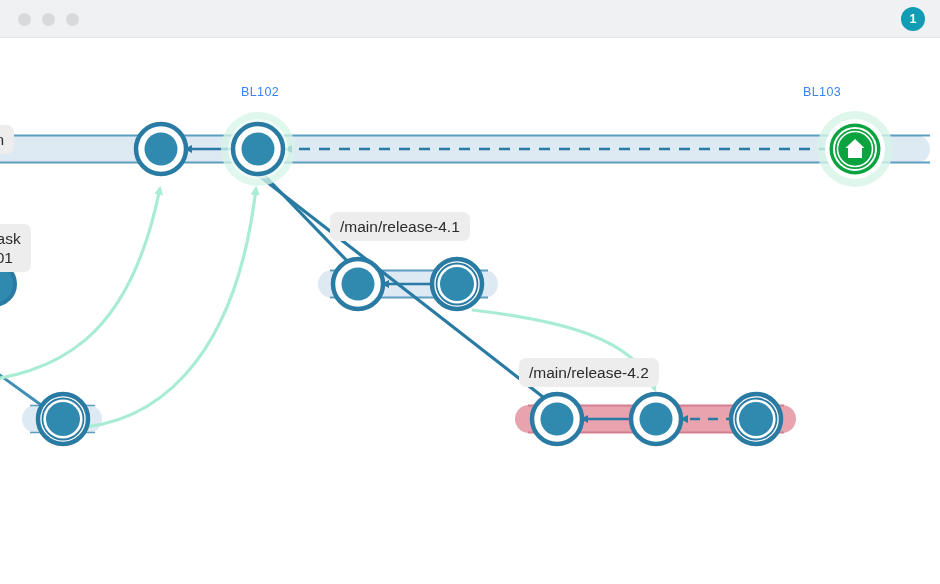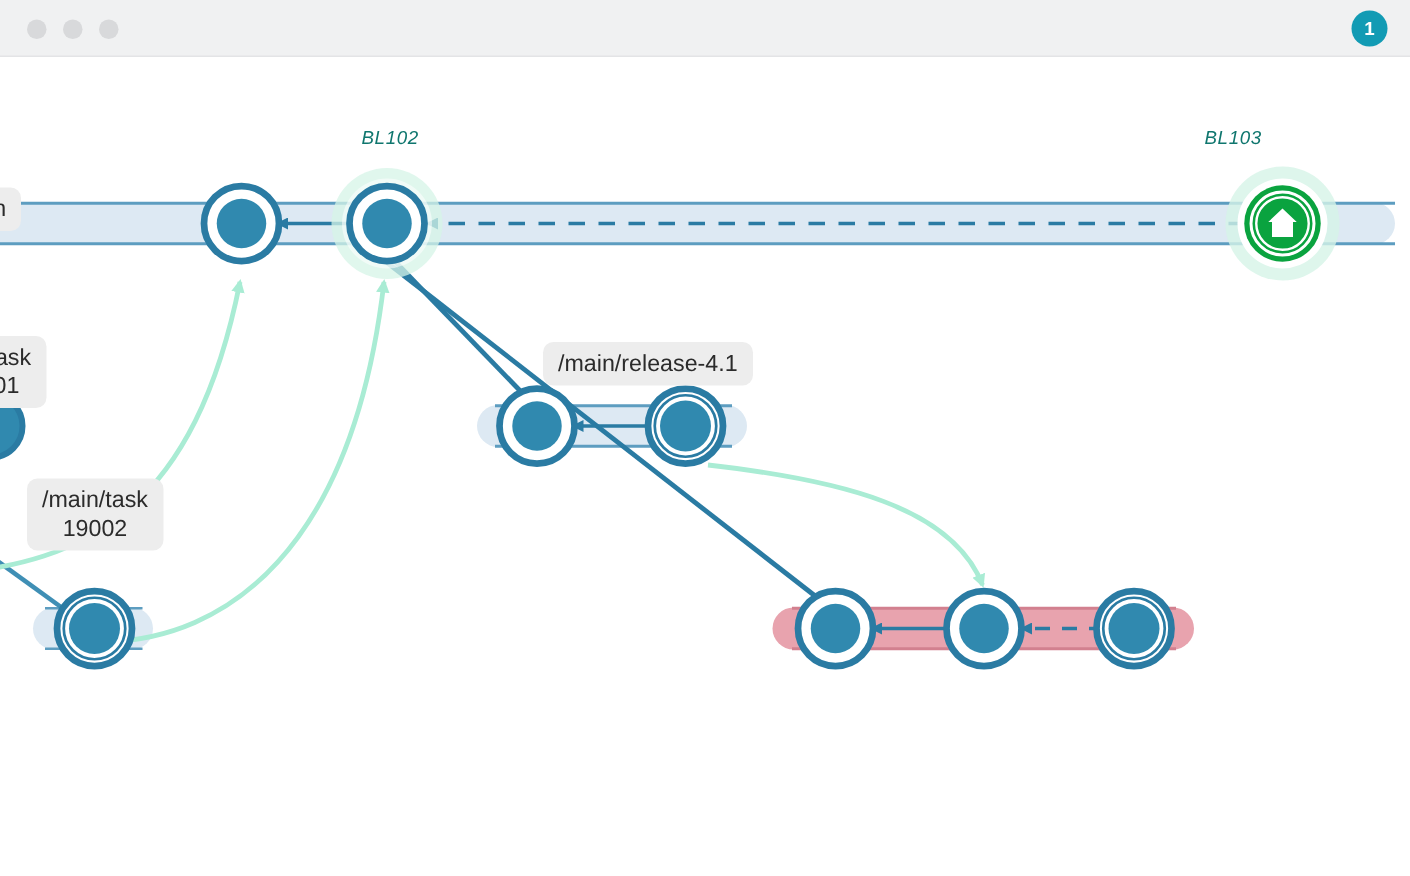--- a/index.html
+++ b/index.html
@@ -21,22 +21,22 @@
 
   
   .canvas{position:absolute;left:0;top:38px;width:940px;height:546px;
           background:#ffffff;overflow:hidden;}
   .canvas > svg{position:absolute;left:0;top:0;}
 
   
   .lbl{position:absolute;background:#ededed;border-radius:7px;
        color:#2b2b2b;font-size:15.5px;line-height:19px;
        padding:5px 10px;white-space:pre;text-align:center;box-sizing:border-box;}
-  .bl-lbl{position:absolute;color:#0f766e;font-size:12.5px;
-          letter-spacing:.4px;white-space:nowrap;font-style:italic;}
+  .bl-lbl{position:absolute;color:#3b82f6;font-size:12.5px;
+          letter-spacing:.4px;white-space:nowrap;}
 </style>
 </head>
 <body>
 
 <div class="app-window">
 
   <div class="titlebar">
     <div class="traffic">
       <span class="dot"></span>
       <span class="dot"></span>
@@ -169,20 +169,19 @@
     </svg>
 
     <div class="bl-lbl" style="left:241px;top:47px;">BL102</div>
     <div class="bl-lbl" style="left:803px;top:47px;">BL103</div>
 
     <div class="lbl" style="left:-18px;top:87px;">in</div>
 
     <div class="lbl" style="left:-22px;top:186px;">/task
 01</div>
 
-    <div class="lbl" style="left:18px;top:281px;">/main/task
-19002</div>
 
-    <div class="lbl" style="left:330px;top:190px;margin-left:32px;">/main/release-4.1</div>
+    <div class="lbl" style="left:330px;top:174px;">/main/release-4.1</div>
 
+    <div class="lbl" style="left:519px;top:320px;">/main/release-4.2</div>
 
   </div>
 </div>
 
 </body></html>

